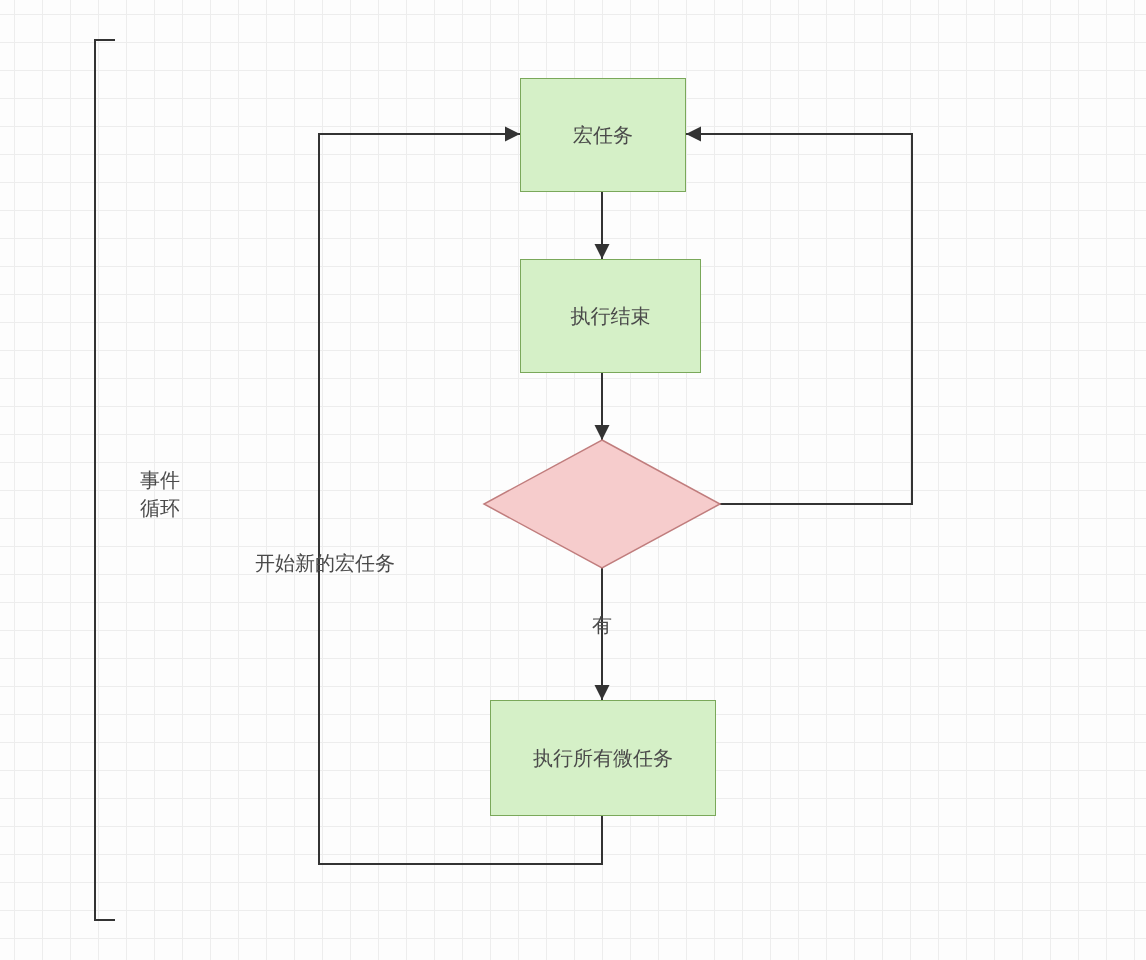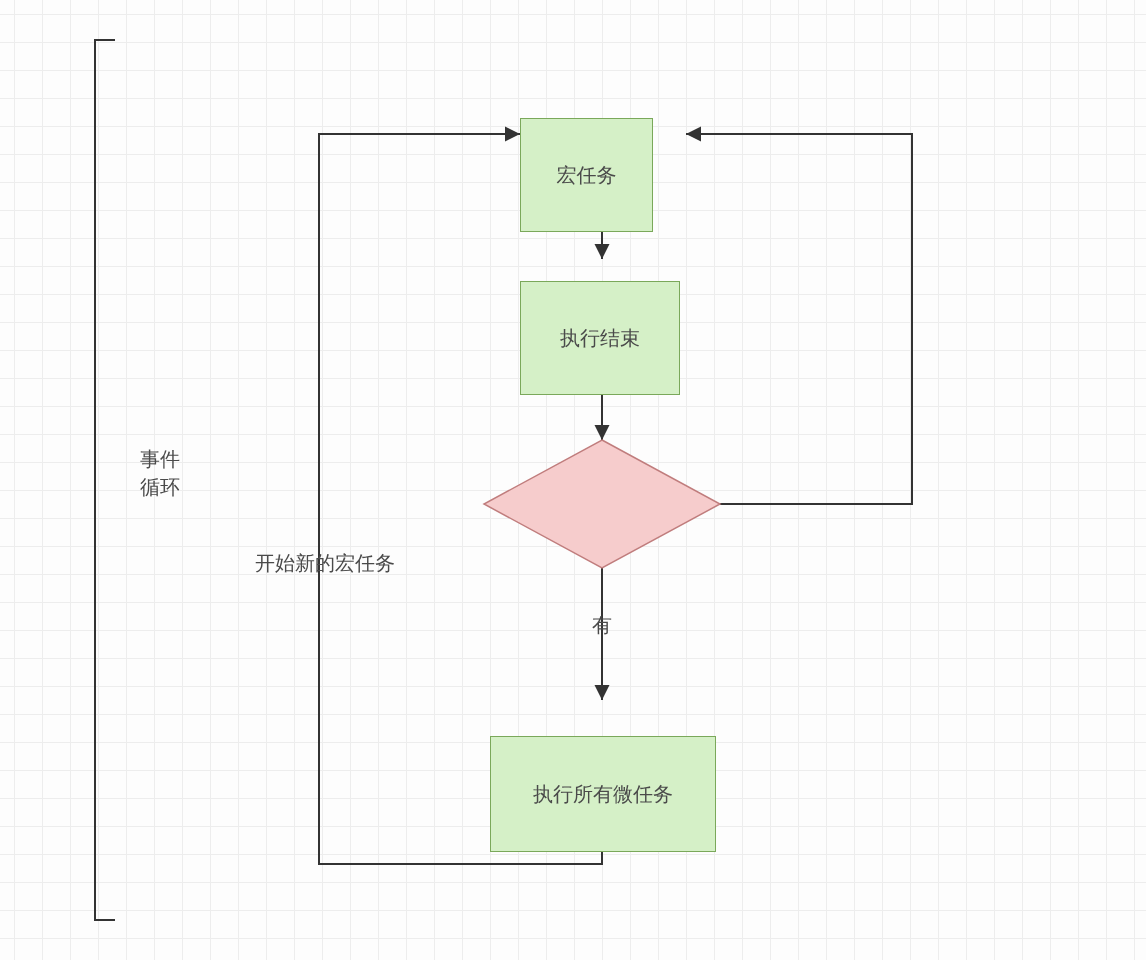--- a/index.html
+++ b/index.html
@@ -69,40 +69,40 @@
 
     <path d="M602,568 L602,700" fill="none" stroke="#333" stroke-width="2" marker-end="url(#arrow)"></path>
 
     <path d="M602,816 L602,864 L319,864 L319,134 L520,134" fill="none" stroke="#333" stroke-width="2" marker-end="url(#arrow)"></path>
 
     <path d="M720,504 L912,504 L912,134 L686,134" fill="none" stroke="#333" stroke-width="2" marker-end="url(#arrow)"></path>
 
     <path d="M602,440 L720,504 L602,568 L484,504 Z" fill="#f6cccc" stroke="#c07d7d" stroke-width="1.5"></path>
   </svg>
 
-  <div class="node process" style="left:520px; top:78px; width:133px; height:114px;margin-top:40px;">
+  <div class="node process" style="left:520px; top:78px; width:166px; height:114px;">
     <span>宏任务</span>
   </div>
 
-  <div class="node process" style="left:520px; top:259px; width:160px; height:114px;margin-top:22px;">
+  <div class="node process" style="left:520px; top:259px; width:181px; height:114px;">
     <span>执行结束</span>
   </div>
 
 
-  <div class="node process" style="left:490px; top:700px; width:226px; height:116px;margin-top:36px;">
+  <div class="node process" style="left:490px; top:700px; width:226px; height:116px;">
     <span>执行所有微任务</span>
   </div>
 
   <div class="label" style="left:580px; top:612px; width:44px;">
     <span>有</span>
   </div>
 
 
   <div class="label" style="left:225px; top:550px; width:200px;">
     <span>开始新的宏任务</span>
   </div>
 
-  <div class="label" style="left:130px; top:445px; width:60px; line-height:1.4;font-family:Liberation Serif, serif;">
+  <div class="label" style="left:130px; top:466px; width:60px; line-height:1.4;font-family:Liberation Serif, serif;">
     <div>事件</div>
     <div>循环</div>
   </div>
 
 </div>
 
 </body></html>

